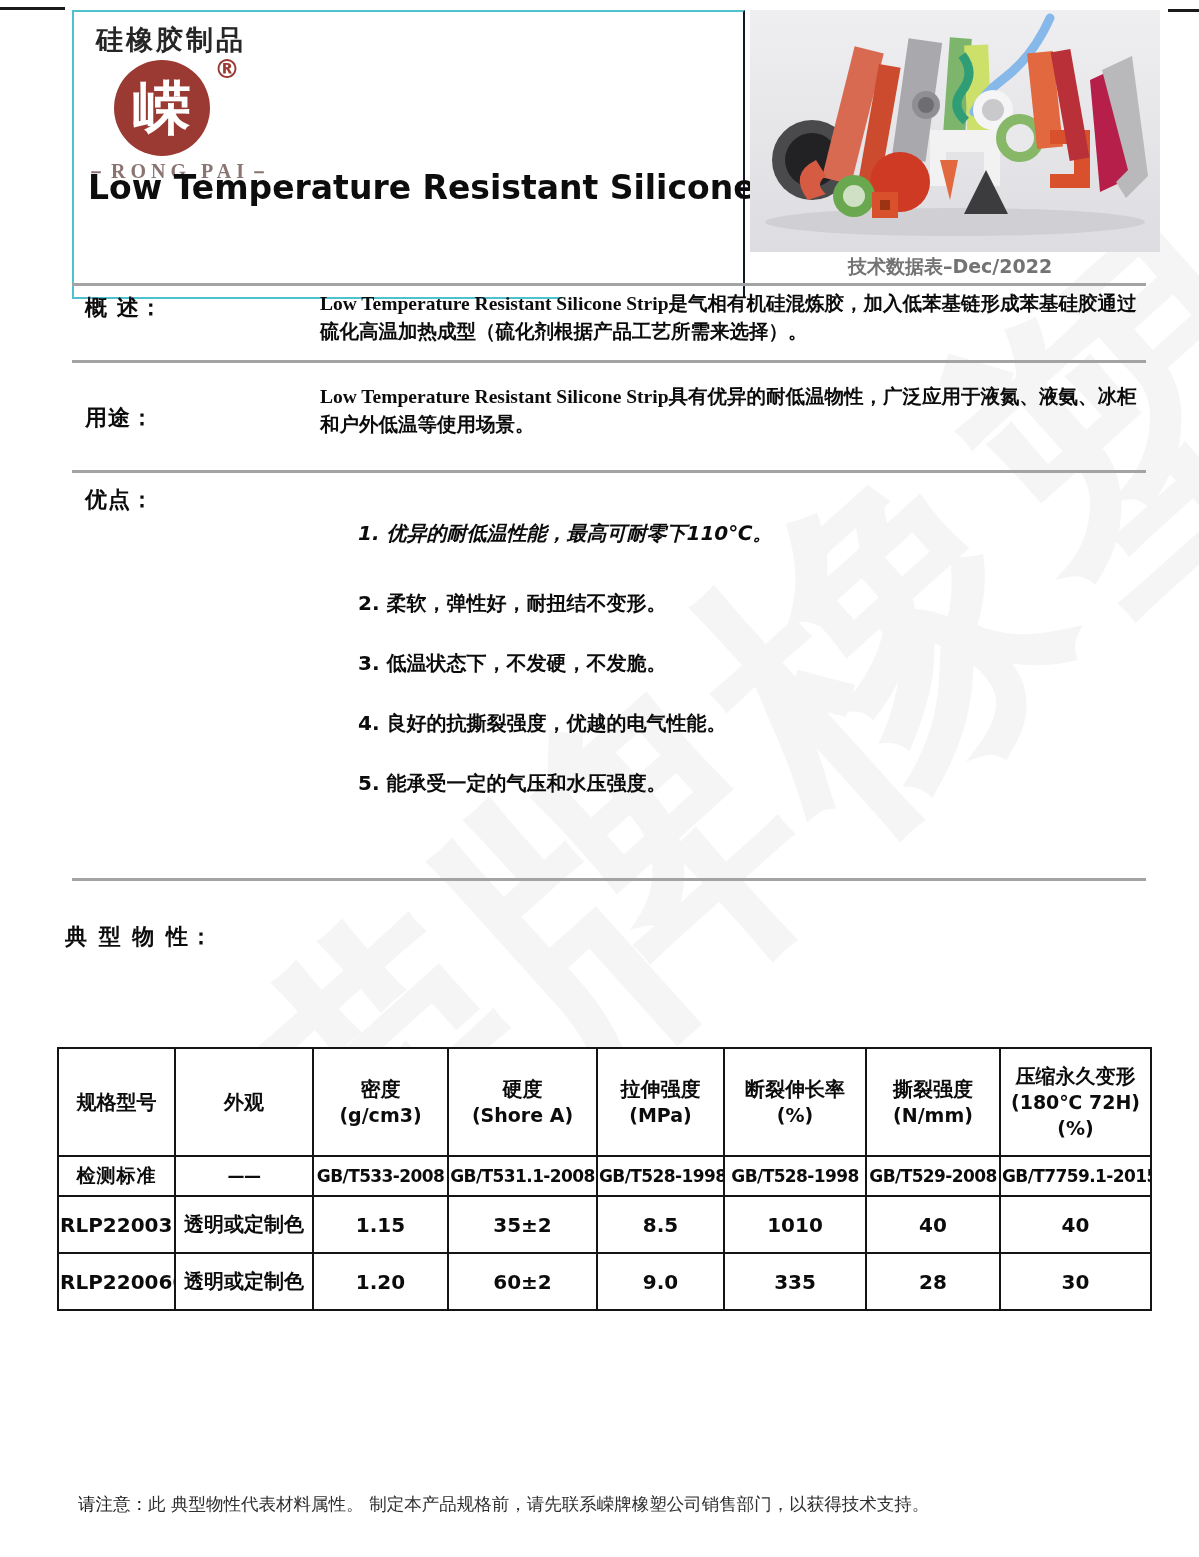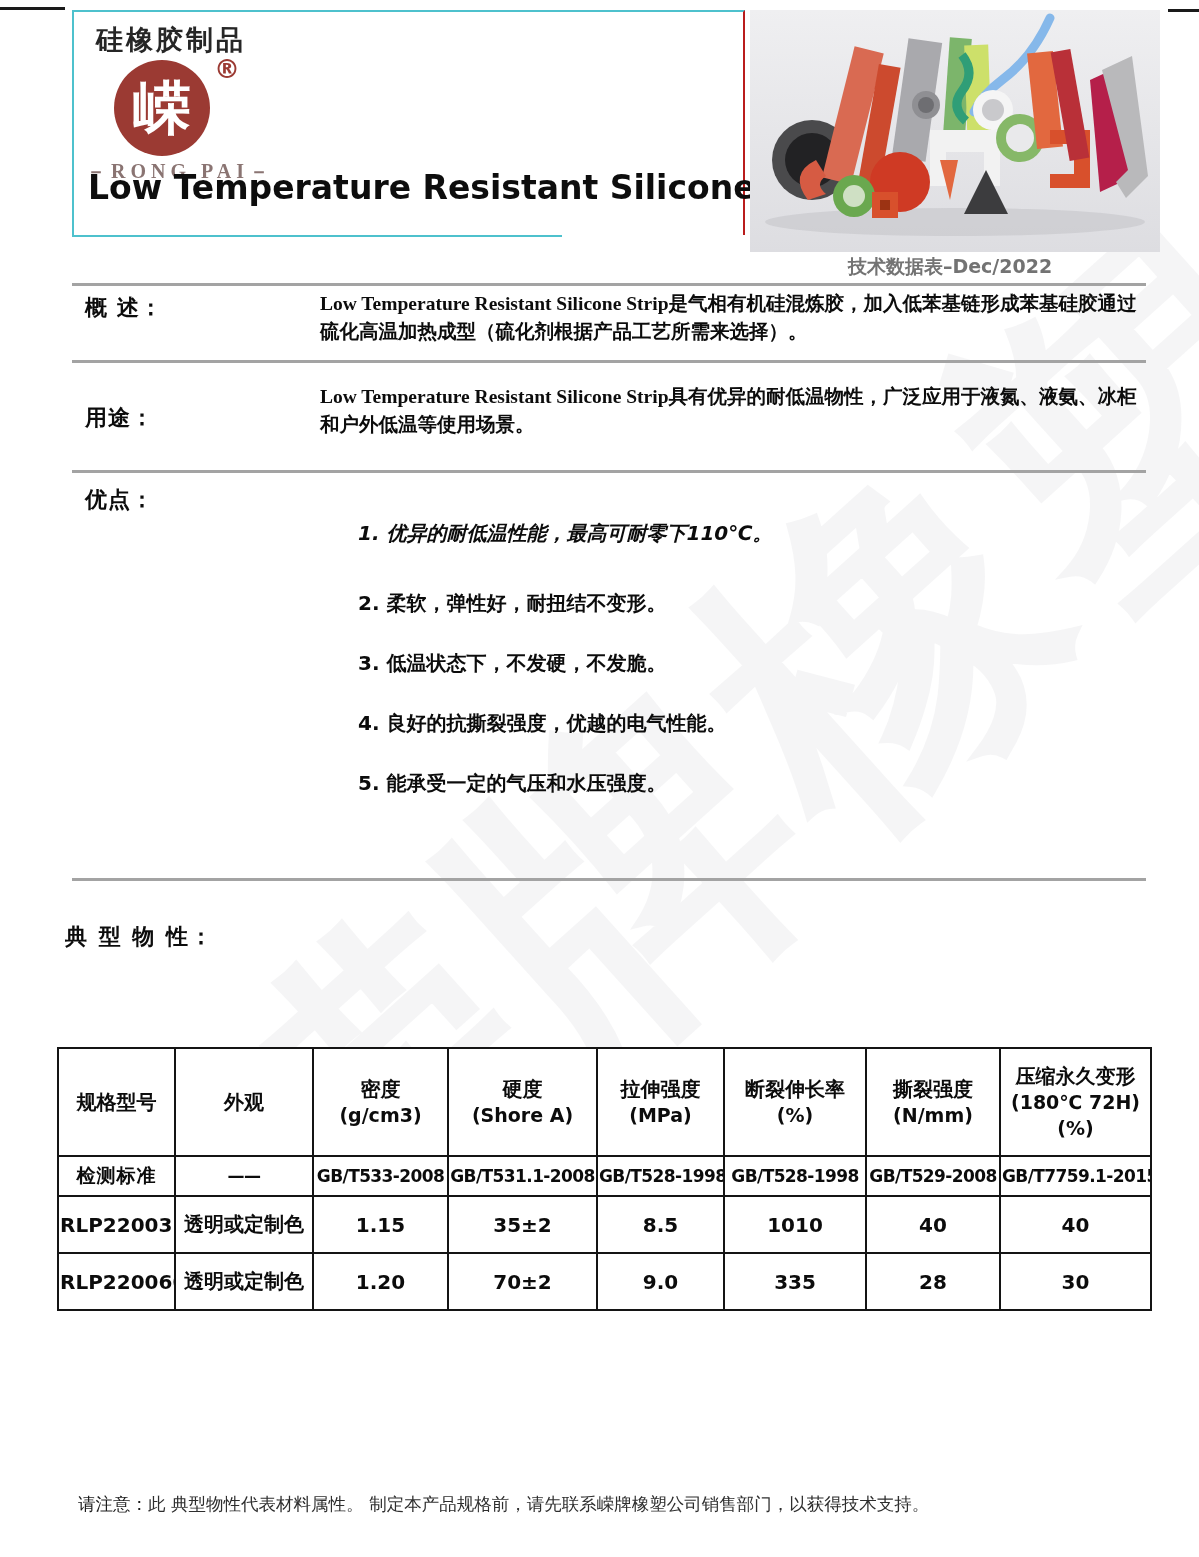--- a/index.html
+++ b/index.html
@@ -19,22 +19,22 @@
     transform:rotate(-42deg);
     white-space:nowrap; pointer-events:none; z-index:0;
   }
 
   
   .rule-tl { left:0; top:7px; width:65px; height:3px; background:#1a1a1a; }
   .rule-tr { left:1168px; top:9px; width:31px; height:3px; background:#1a1a1a; }
 
   
   .header-box {
-    left:72px; top:10px; width:673px; height:225px;
-    border-top:2px solid #4ec1cd; border-left:2px solid #4ec1cd; border-right:2px solid #b91c1c;
+    left:72px; top:10px; width:673px; height:287px;
+    border-top:2px solid #4ec1cd; border-left:2px solid #4ec1cd; border-right:2px solid #0f172a;
     z-index:2; background:transparent;
   }
   .header-box::after { 
     content:""; position:absolute; left:-2px; bottom:-2px; width:490px; height:2px; background:#4ec1cd;
   }
   .tagline { left:22px; top:10px; font-size:27px; font-weight:700; color:#262626; letter-spacing:3px; }
   .logo-circle {
     left:40px; top:48px; width:96px; height:96px; border-radius:50%;
     background:#9b3a33; display:flex; align-items:center; justify-content:center;
   }
@@ -249,21 +249,21 @@
     <td>35±2</td>
     <td>8.5</td>
     <td>1010</td>
     <td>40</td>
     <td>40</td>
   </tr>
   <tr class="row-data">
     <td>RLP220060</td>
     <td>透明或定制色</td>
     <td>1.20</td>
-    <td>70±2</td>
+    <td>60±2</td>
     <td>9.0</td>
     <td>335</td>
     <td>28</td>
     <td>30</td>
   </tr>
 </tbody>
   </table>
 
 <div class="abs footer-note">
   <b>请注意：</b><span>此 典型物性代表材料属性。  制定本产品规格前，请先联系嵘牌橡塑公司销售部门，以获得技术支持。</span>

